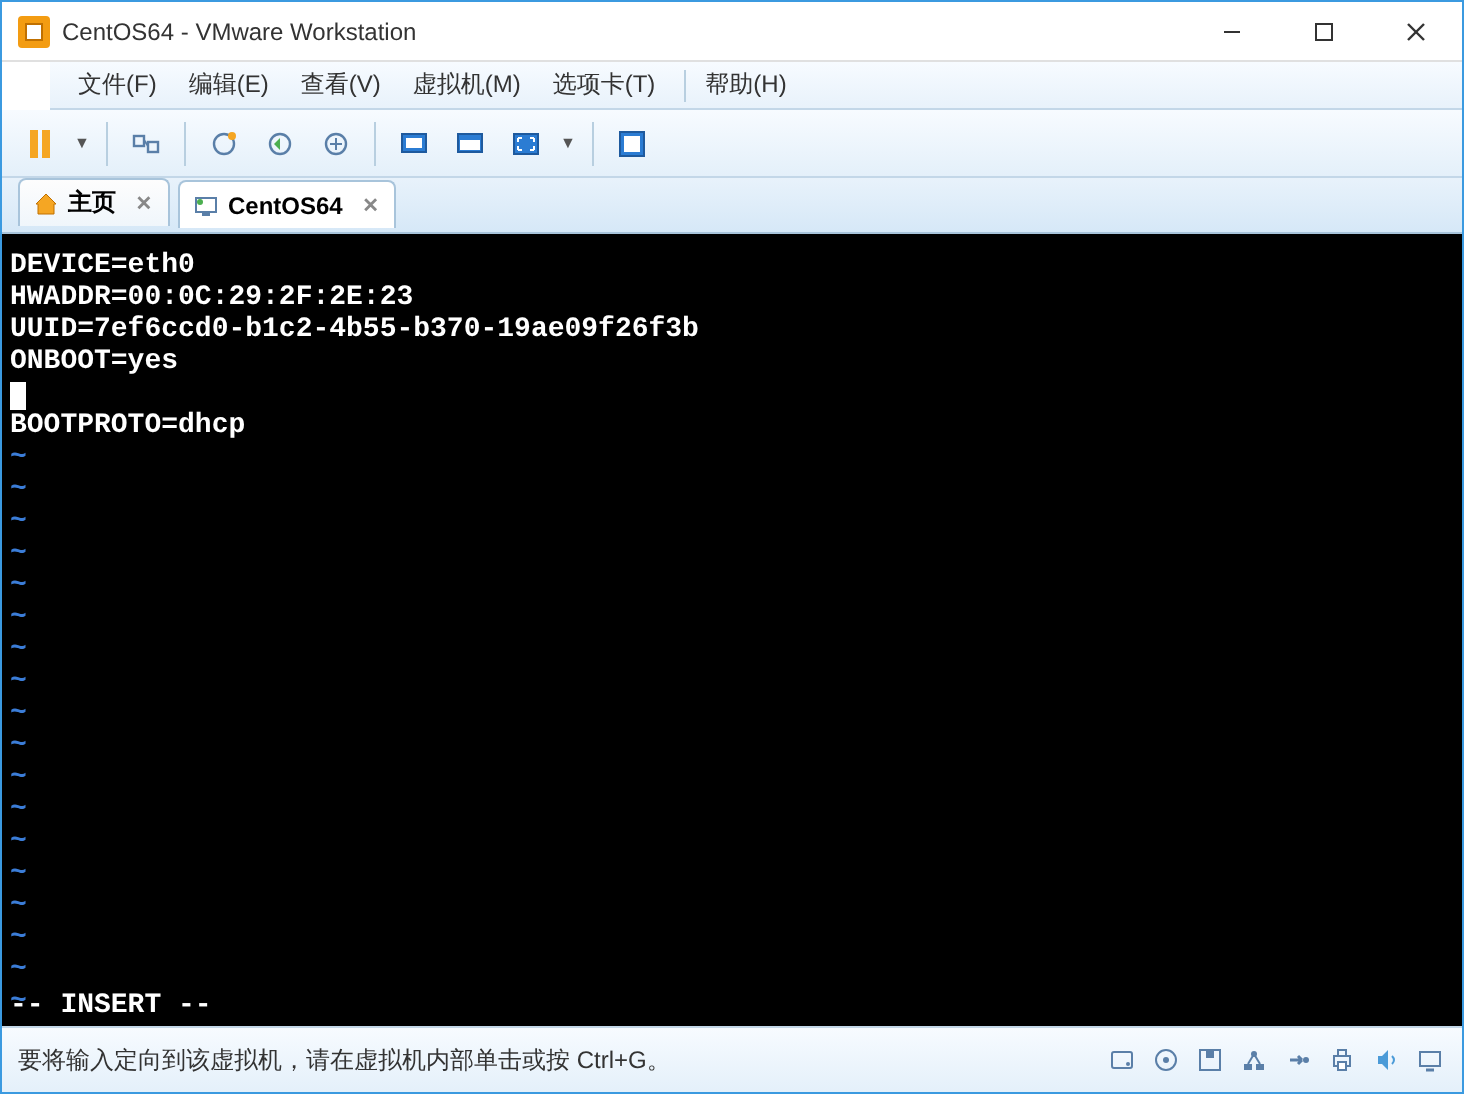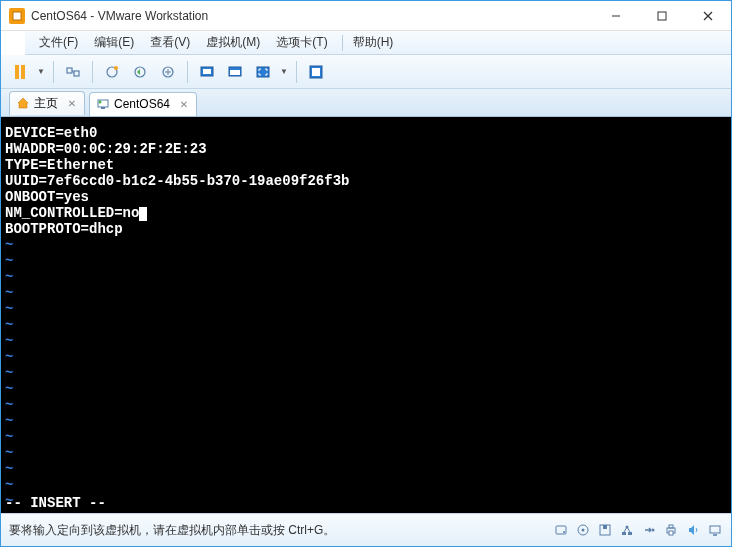--- a/index.html
+++ b/index.html
@@ -11,21 +11,21 @@
 .win-controls { display: flex; height: 100%; }
 .win-controls div { width: 46px; height: 100%; display: flex; align-items: center; justify-content: center; cursor: pointer; }
 .menubar { height: 24px; background: linear-gradient(#f7fbff,#e8f2fb); display: flex; align-items: center; padding: 0 8px; border-bottom: 1px solid #c3d7e8; margin-left: 24px; }
 .menubar .menu-item { padding: 2px 6px; margin-right: 4px; cursor: pointer; color: #333; }
 .toolbar { height: 34px; background: linear-gradient(#f7fbff,#e4f0fa); display: flex; align-items: center; padding: 0 6px; gap: 2px; border-bottom: 1px solid #c3d7e8; }
 .toolbar .sep { width: 1px; height: 22px; background: #b8cfe0; margin: 0 4px; }
 .toolbar .tbtn { width: 26px; height: 26px; display: flex; align-items: center; justify-content: center; border-radius: 3px; cursor: pointer; }
 .toolbar .dropdown-arrow { width: 12px; font-size: 8px; color: #555; }
 .pause-btn { display: flex; gap: 2px; }
 .pause-btn span { width: 4px; height: 14px; background: #f5a623; }
-.tabbar { height: 28px; background: linear-gradient(#e8f2fb,#d6e8f7); display: flex; align-items: center; padding: 0 8px; border-bottom: 1px solid #a8c4db; }
+.tabbar { height: 28px; background: linear-gradient(#e8f2fb,#d6e8f7); display: flex; align-items: flex-start; padding: 0 8px; border-bottom: 1px solid #a8c4db; font-weight: bold; }
 .tab { height: 24px; background: linear-gradient(#fdfdfd,#f0f6fb); border: 1px solid #a8c4db; border-bottom: none; border-radius: 4px 4px 0 0; display: flex; align-items: center; padding: 0 6px; margin-right: 4px; cursor: pointer; gap: 4px; }
 .tab.active { background: #fff; position: relative; top: 1px; }
 .tab .tab-icon { width: 14px; height: 14px; display: flex; align-items: center; justify-content: center; }
 .tab .tab-close { width: 12px; height: 12px; font-size: 10px; color: #888; margin-left: 4px; display: flex; align-items: center; justify-content: center; }
 .terminal { flex: 1; background: #000; color: #fff; font-family: "Courier New", monospace; font-size: 14px; font-weight: bold; line-height: 16px; padding: 8px 4px; overflow: hidden; position: relative; }
 .terminal .line { white-space: pre; }
 .terminal .tilde { color: #3b7dd8; }
 .terminal .vimstatus { position: absolute; bottom: 2px; left: 4px; margin-top: 48px; }
 .cursor { display: inline-block; width: 8px; height: 14px; background: #fff; vertical-align: text-bottom; }
 .statusbar { height: 22px; background: linear-gradient(#f7fbff,#e4f0fa); display: flex; align-items: center; padding: 16px 8px; border-top: 1px solid #c3d7e8; font-size: 12px; color: #333; }
@@ -157,24 +157,23 @@
         </svg>
       </div>
     <span>CentOS64</span>
     <div class="tab-close">✕</div>
   </div>
 </div>
 
 <div class="terminal">
   <div class="line">DEVICE=eth0</div>
   <div class="line">HWADDR=00:0C:29:2F:2E:23</div>
-  <div class="line">TYPE=Ethernet</div>
   <div class="line">UUID=7ef6ccd0-b1c2-4b55-b370-19ae09f26f3b</div>
   <div class="line">ONBOOT=yes</div>
-  <div class="line"><span>NM_CONTROLLED=no</span><span class="cursor"></span></div>
+  <div class="line"><span class="cursor"></span></div>
   <div class="line">BOOTPROTO=dhcp</div>
   <div class="line tilde">~</div>
   <div class="line tilde">~</div>
   <div class="line tilde">~</div>
   <div class="line tilde">~</div>
   <div class="line tilde">~</div>
   <div class="line tilde">~</div>
   <div class="line tilde">~</div>
   <div class="line tilde">~</div>
   <div class="line tilde">~</div>

